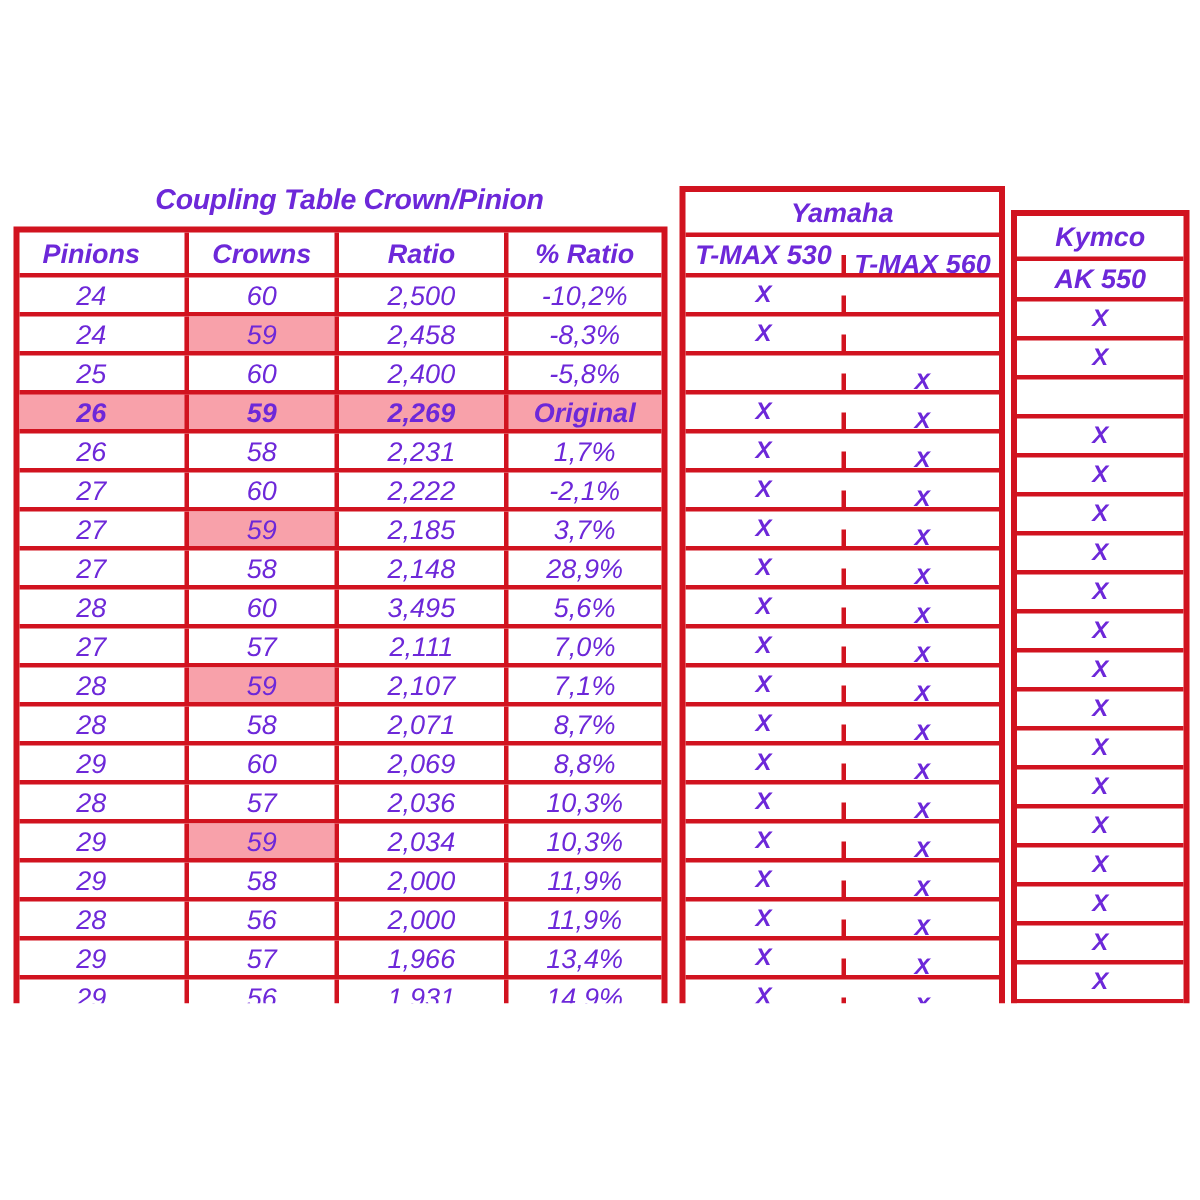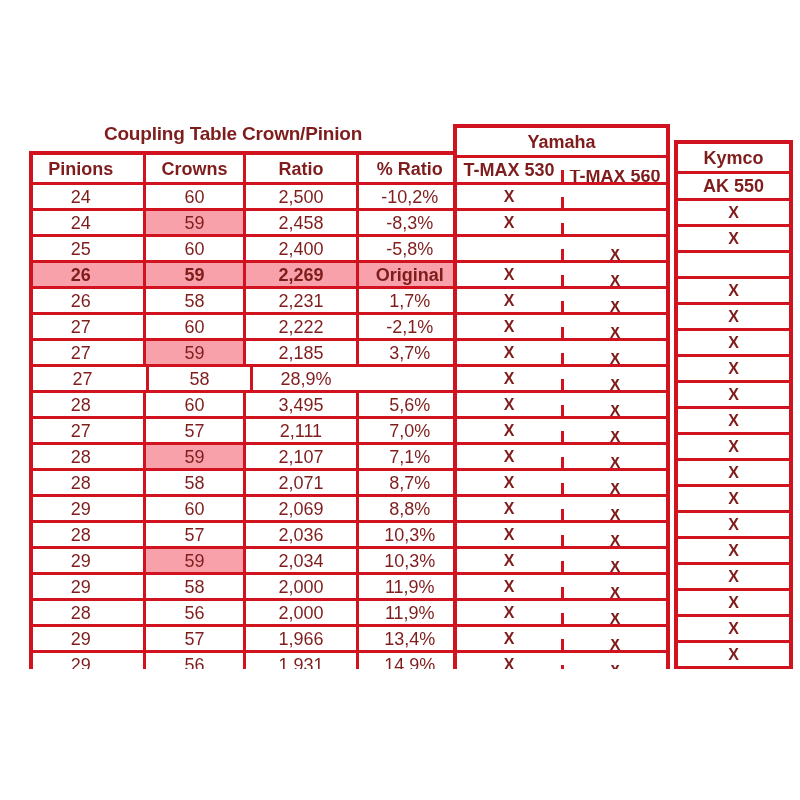--- a/index.html
+++ b/index.html
@@ -2,35 +2,36 @@
 <html style="--red: #d1131f; --pink: #f8a1aa;"><head>
 <meta charset="utf-8">
 <style>
   * { box-sizing: border-box; margin: 0; padding: 0; }
   html,body { background:#ffffff; }
   .canvas {
     position: relative;
     width: 800px; height: 669px;
     background: #ffffff;
     font-family: "Liberation Sans", sans-serif;
-    color: #7f1d1d;
+    color: #6d28d9;
     overflow: hidden;
+    font-style: italic;
   }
   .title {
     position: absolute;
     left: 15px; top: 120px; width: 436px; height: 28px;
     display: flex; align-items: center; justify-content: center;
     font-size: 19px; font-weight: bold; letter-spacing: -0.2px;
   }
   .tbl {
     position: absolute;
     border: 4px solid var(--red);
     background: #ffffff;
   }
-  #main-table  { left: 29px;  top: 151px; width: 436px; }
+  #main-table  { left: 9px;  top: 151px; width: 436px; }
   #yamaha-box  { left: 453px; top: 124px; width: 217px; }
   #kymco-box   { left: 674px; top: 140px; width: 119px; }
 
   .trow { display: flex; height: 26px; border-top: 3px solid var(--red); }
   .trow.first { border-top: none; }
   .hrow { height: 27px; }
   .cell {
     display: flex; align-items: center; justify-content: center;
     font-size: 18px; line-height: 1; overflow: hidden; white-space: nowrap;
   }
@@ -103,20 +104,21 @@
         </div>
         <div class="trow">
           <div class="cell ca1">27</div>
           <div class="cell ca2 hl">59</div>
           <div class="cell ca3">2,185</div>
           <div class="cell ca4">3,7%</div>
         </div>
         <div class="trow">
           <div class="cell ca1">27</div>
           <div class="cell ca2">58</div>
+          <div class="cell ca3">2,148</div>
           <div class="cell ca4">28,9%</div>
         </div>
         <div class="trow">
           <div class="cell ca1">28</div>
           <div class="cell ca2">60</div>
           <div class="cell ca3">3,495</div>
           <div class="cell ca4">5,6%</div>
         </div>
         <div class="trow">
           <div class="cell ca1">27</div>

